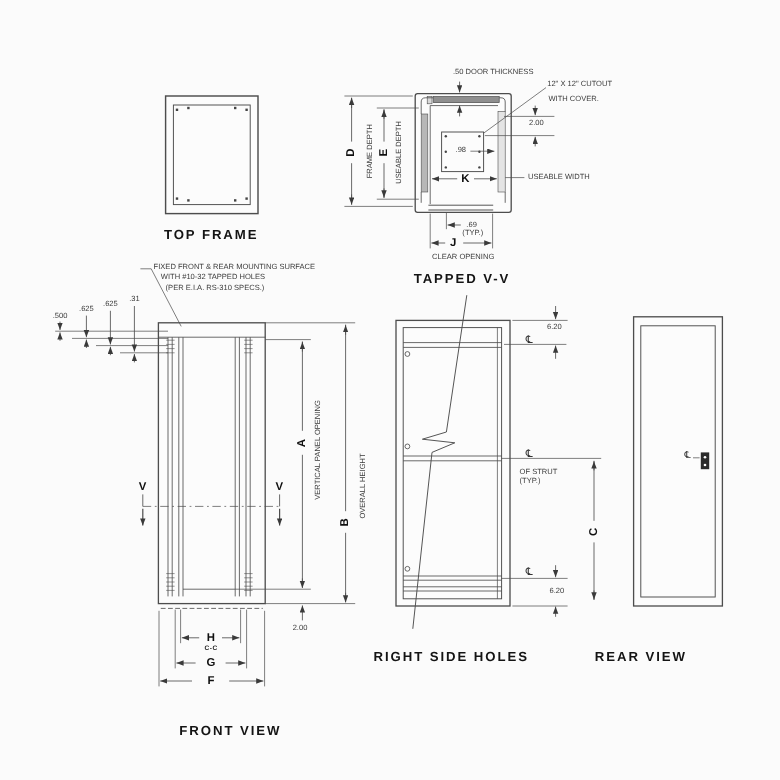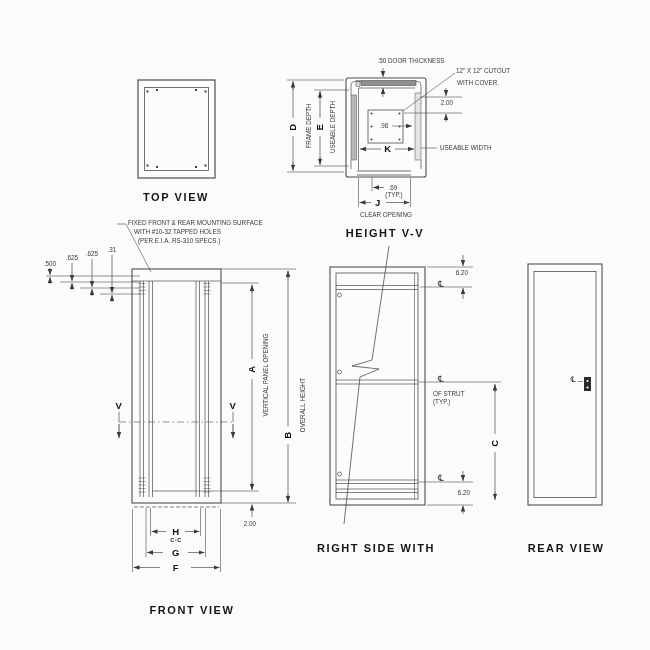--- a/index.html
+++ b/index.html
@@ -248,38 +248,38 @@
   <g stroke="#4d4d4d" fill="none" stroke-width="0.8">
     <rect x="528" y="264" width="74" height="241" fill="#fcfcfc" stroke-width="1.1"></rect>
     <rect x="534" y="271.5" width="62" height="226"></rect>
     <rect x="584" y="377" width="7" height="14" fill="#2b2b2b" stroke="none"></rect>
     <circle cx="587.5" cy="381" r="1.1" fill="#fcfcfc" stroke="none"></circle>
     <circle cx="587.5" cy="387.5" r="1.1" fill="#fcfcfc" stroke="none"></circle>
     <line x1="577.5" y1="381.5" x2="583" y2="381.5" stroke-width="0.6"></line>
   </g>
 </svg>
 
-<span class="t vlabel" style="left:176px;top:197px">TOP VIEW</span>
+<span class="t vlabel" style="left:176px;top:197px">TOP FRAME</span>
 
 <span class="t" style="left:411px;top:61px">.50 DOOR THICKNESS</span>
 <span class="t tl" style="left:456px;top:71px">12" X 12" CUTOUT</span>
 <span class="t tl" style="left:457px;top:83px">WITH COVER.</span>
 <span class="t" style="left:447px;top:103px">2.00</span>
 <span class="t" style="left:384px;top:126px">.98</span>
 <span class="t dim" style="left:388px;top:149px">K</span>
 <span class="t tl" style="left:440px;top:148px">USEABLE WIDTH</span>
 <span class="t" style="left:393px;top:188px">.69</span>
 <span class="t" style="left:394px;top:195px">(TYP.)</span>
 <span class="t dim" style="left:378px;top:203px">J</span>
 <span class="t" style="left:386px;top:215px">CLEAR OPENING</span>
 <span class="t dim rot" style="left:293px;top:127px">D</span>
 <span class="t rot" style="left:309px;top:126px">FRAME DEPTH</span>
 <span class="t dim rot" style="left:320px;top:127px">E</span>
 <span class="t rot" style="left:333px;top:127px">USEABLE DEPTH</span>
-<span class="t vlabel" style="left:385px;top:233px">HEIGHT V-V</span>
+<span class="t vlabel" style="left:385px;top:233px">TAPPED V-V</span>
 
 <span class="t tl" style="left:128px;top:223px">FIXED FRONT &amp; REAR MOUNTING SURFACE</span>
 <span class="t tl" style="left:134px;top:232px">WITH #10-32 TAPPED HOLES</span>
 <span class="t tl" style="left:138px;top:241px">(PER E.I.A. RS-310 SPECS.)</span>
 <span class="t" style="left:50px;top:264px">.500</span>
 <span class="t" style="left:72px;top:258px">.625</span>
 <span class="t" style="left:92px;top:254px">.625</span>
 <span class="t" style="left:112px;top:250px">.31</span>
 <span class="t dim" style="left:119px;top:406px">V</span>
 <span class="t dim" style="left:233px;top:406px">V</span>
@@ -295,18 +295,18 @@
 <span class="t vlabel" style="left:192px;top:610px">FRONT VIEW</span>
 
 <span class="t" style="left:462px;top:273px">6.20</span>
 <span class="t cl" style="left:441px;top:284px">℄</span>
 <span class="t cl" style="left:441px;top:379px">℄</span>
 <span class="t tl" style="left:433px;top:394px">OF STRUT</span>
 <span class="t tl" style="left:433px;top:402px">(TYP.)</span>
 <span class="t dim rot" style="left:495px;top:443px">C</span>
 <span class="t cl" style="left:441px;top:478px">℄</span>
 <span class="t" style="left:464px;top:493px">6.20</span>
-<span class="t vlabel" style="left:376px;top:548px">RIGHT SIDE WITH</span>
+<span class="t vlabel" style="left:376px;top:548px">RIGHT SIDE HOLES</span>
 
 <span class="t cl" style="left:573px;top:380px;font-size:8px">℄</span>
-<span class="t vlabel" style="left:566px;top:548px">REAR VIEW</span>
+<span class="t vlabel" style="left:534px;top:548px">REAR VIEW</span>
 
 </div>
 
 </body></html>

